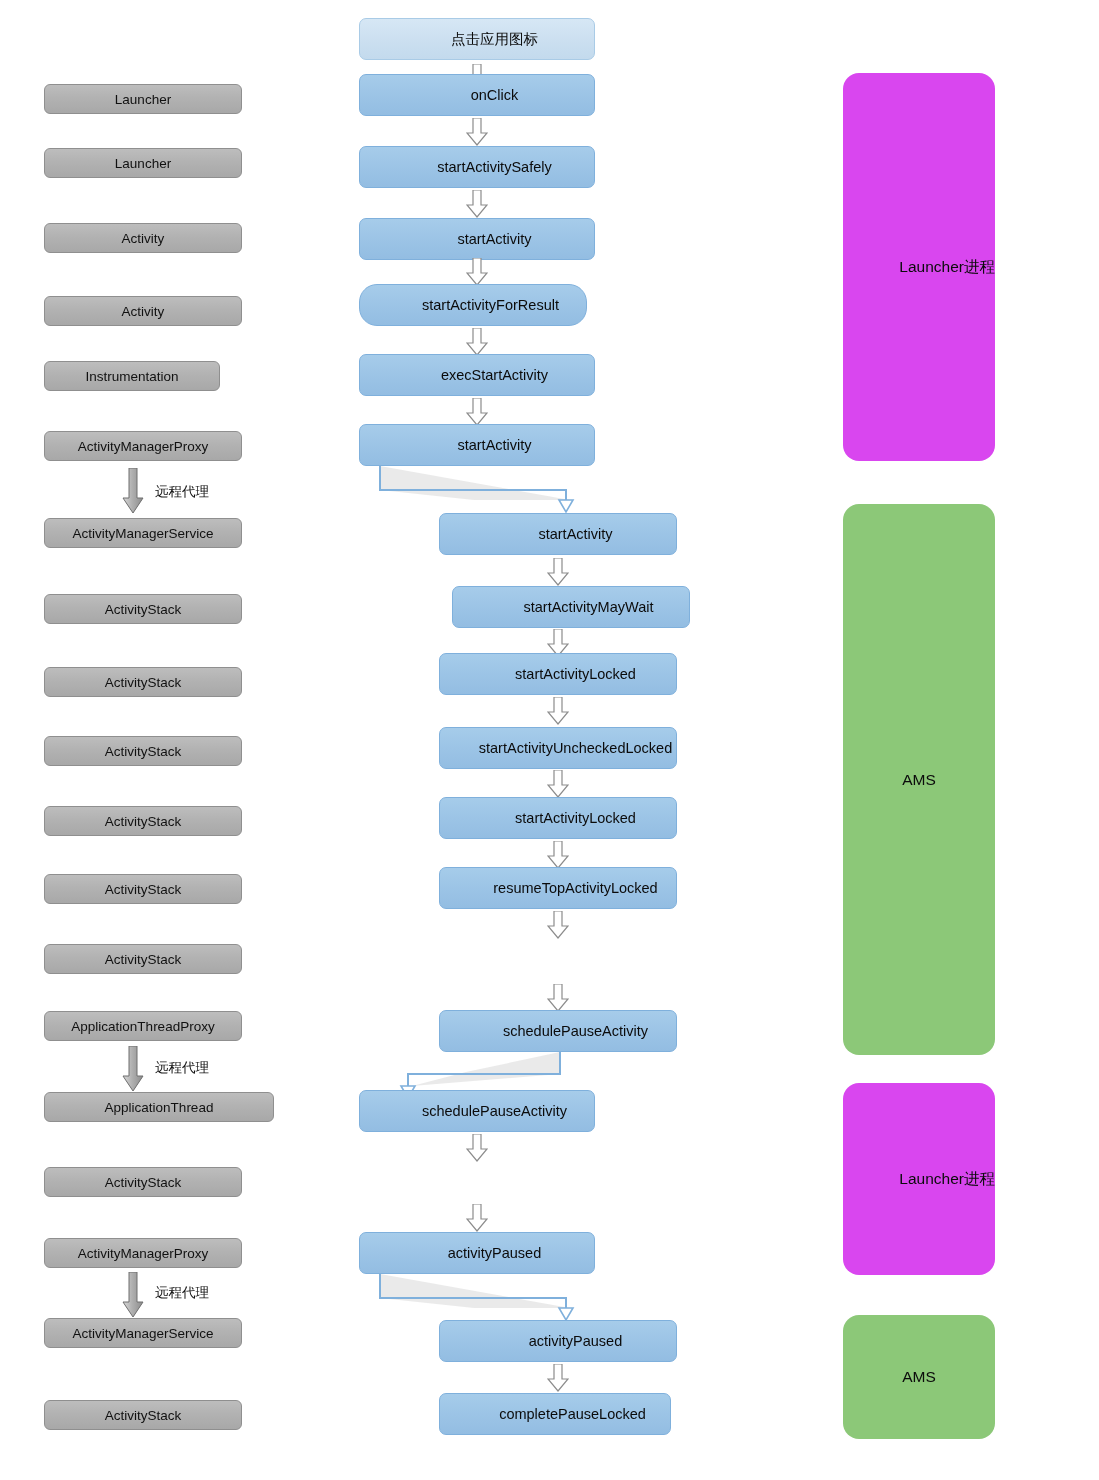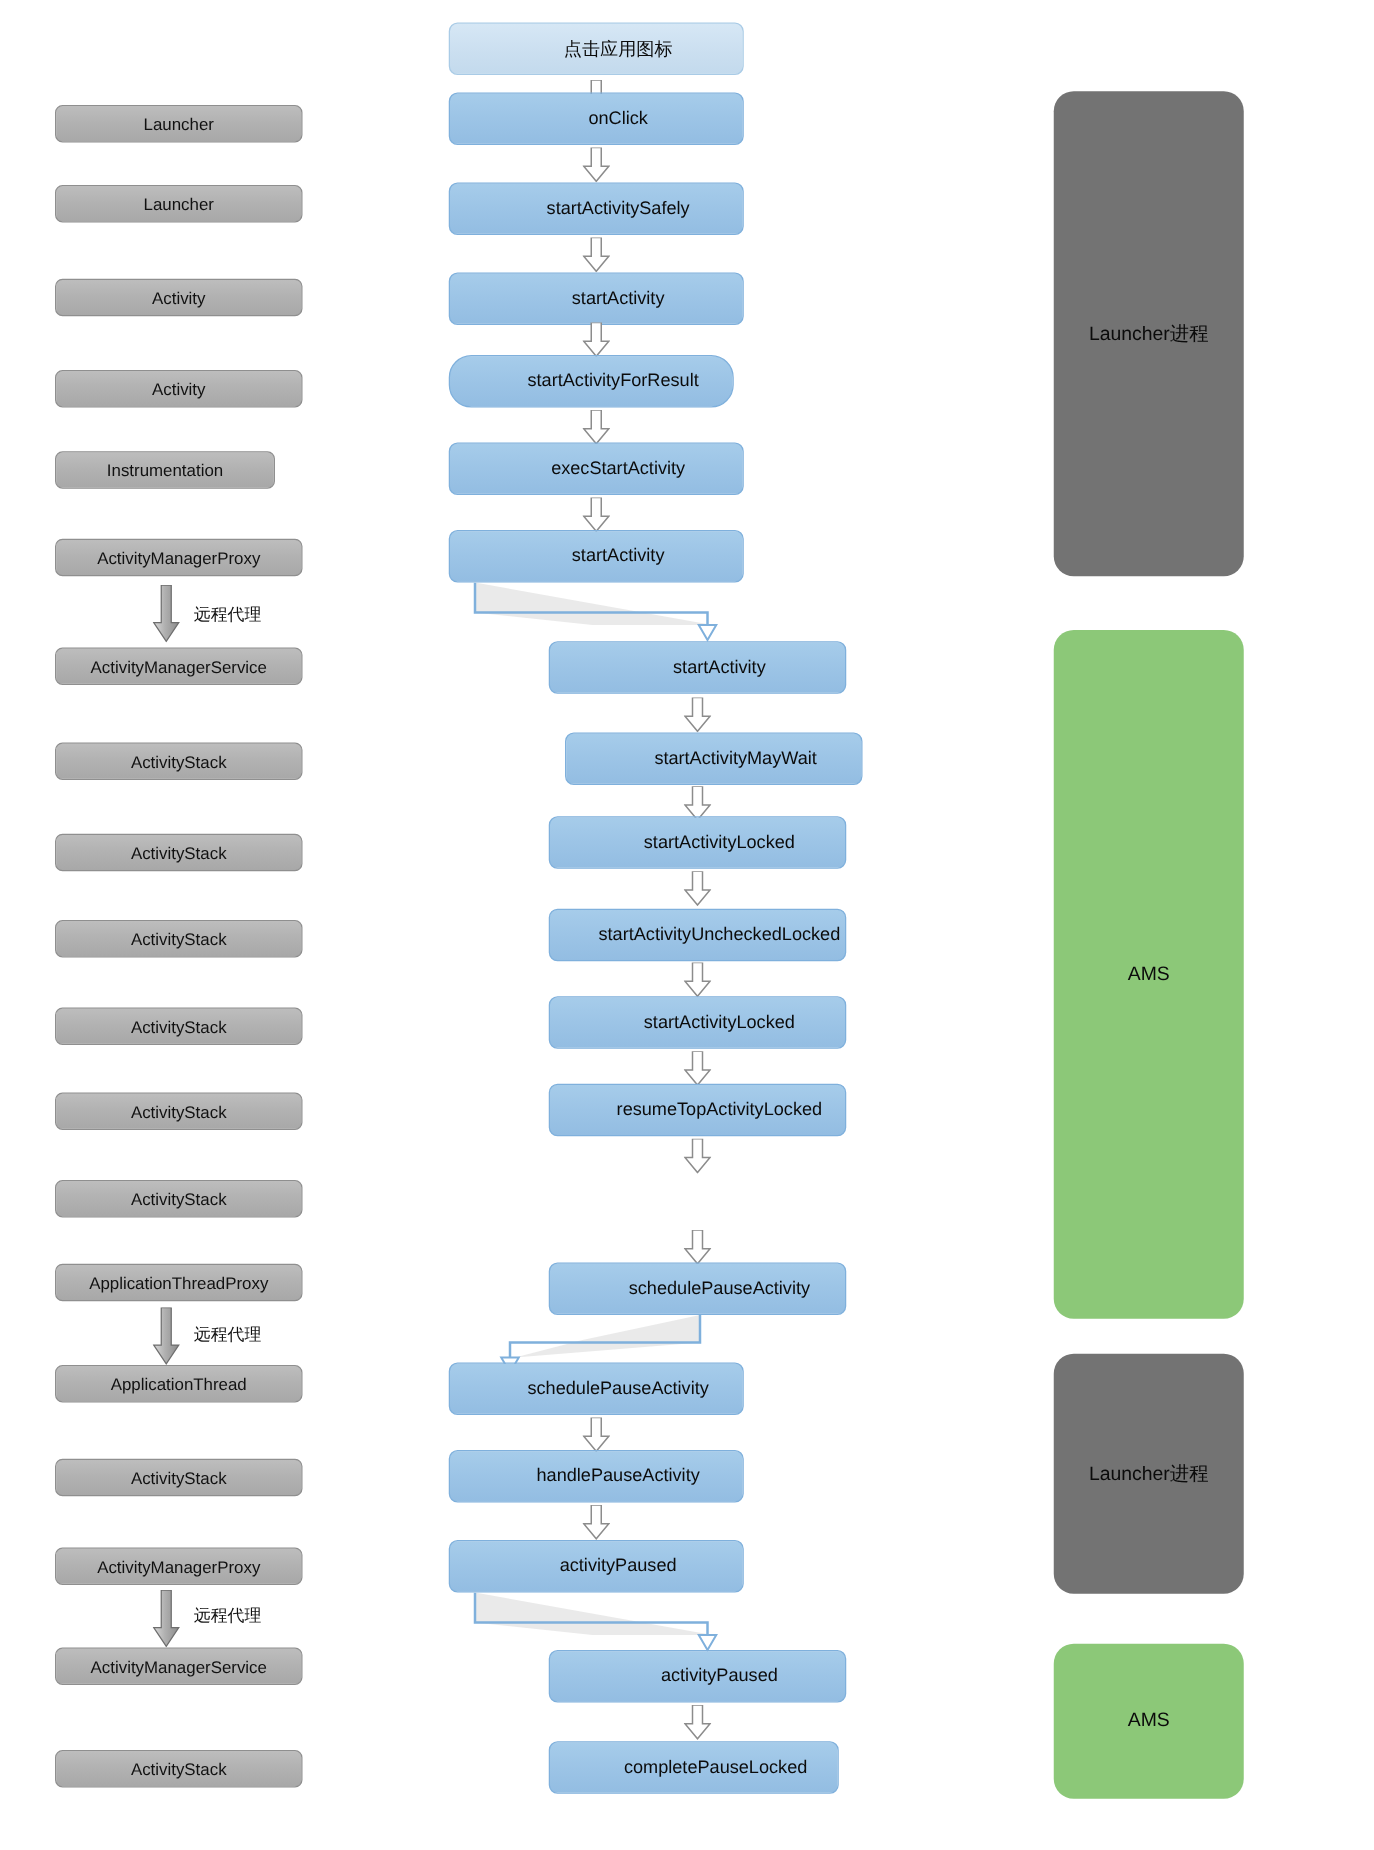--- a/index.html
+++ b/index.html
@@ -37,21 +37,21 @@
     border: 1px solid #a9cbe6;
   }
 
   
   .panel {
     position: absolute;
     border-radius: 16px;
     display: flex; align-items: center; justify-content: center;
     font-size: 15.5px; color: #0b0b0b;
   }
-  .panel.blue  { background: #737373; }
+  .panel.blue  { background: #d946ef; justify-content: flex-end; }
   .panel.green { background: #8cc878; }
 
   
   .varrow { position: absolute; width: 22px; height: 28px; }
   .varrow svg { display: block; width: 100%; height: 100%; }
 
   
   .proxy-arrow { position: absolute; width: 22px; height: 46px; }
   .proxy-arrow svg { display: block; width: 100%; height: 100%; }
   .proxy-label {
@@ -126,21 +126,21 @@
     <span>ApplicationThreadProxy</span>
   </div>
 
   <div class="proxy-arrow" style="left:122px; top:1046px;">
     <svg viewBox="0 0 22 46" preserveAspectRatio="none">
       <path d="M7,0 L15,0 L15,30 L21,30 L11,45 L1,30 L7,30 Z" fill="url(#gr1)" stroke="#6e6e6e" stroke-width="1"></path>
     </svg>
   </div>
   <div class="proxy-label" style="left:155px; top:1059px;">远程代理</div>
 
-  <div class="class-box" style="left:44px; top:1092px; width:198px;">
+  <div class="class-box" style="left:44px; top:1092px; width:230px;">
     <span>ApplicationThread</span>
   </div>
   <div class="class-box" style="left:44px; top:1167px; width:198px;">
     <span>ActivityStack</span>
   </div>
   <div class="class-box" style="left:44px; top:1238px; width:198px;">
     <span>ActivityManagerProxy</span>
   </div>
 
   <div class="proxy-arrow" style="left:122px; top:1272px;">
@@ -297,23 +297,20 @@
 
   <div class="flow-box" style="left:359px; top:1090px; width:236px;">
     <span>schedulePauseActivity</span>
   </div>
   <div class="varrow" style="left:466px; top:1134px;">
     <svg viewBox="0 0 22 28">
         <path d="M7,0 L15,0 L15,15 L21,15 L11,27 L1,15 L7,15 Z" fill="#ffffff" stroke="#8c8c8c" stroke-width="1.2"></path>
       </svg>
   </div>
 
-  <div class="flow-box" style="left:359px; top:1160px; width:236px;">
-    <span>handlePauseActivity</span>
-  </div>
   <div class="varrow" style="left:466px; top:1204px;">
     <svg viewBox="0 0 22 28">
         <path d="M7,0 L15,0 L15,15 L21,15 L11,27 L1,15 L7,15 Z" fill="#ffffff" stroke="#8c8c8c" stroke-width="1.2"></path>
       </svg>
   </div>
 
   <div class="flow-box" style="left:359px; top:1232px; width:236px;">
     <span>activityPaused</span>
   </div>
 

